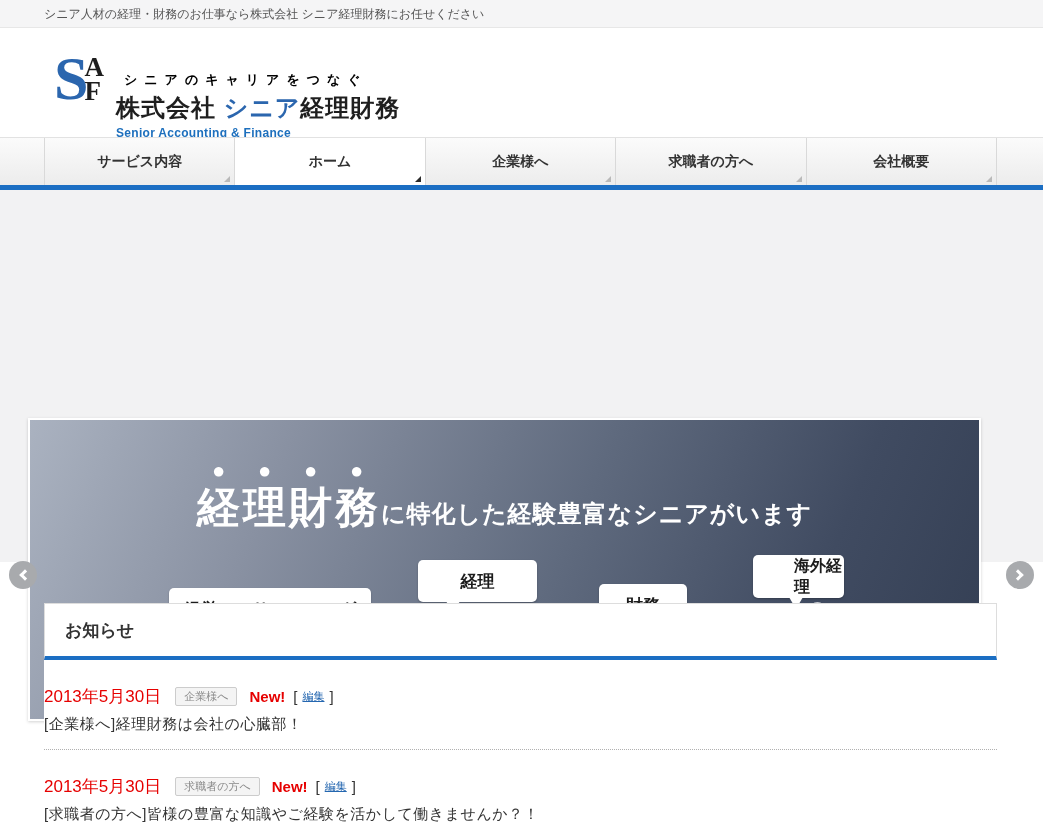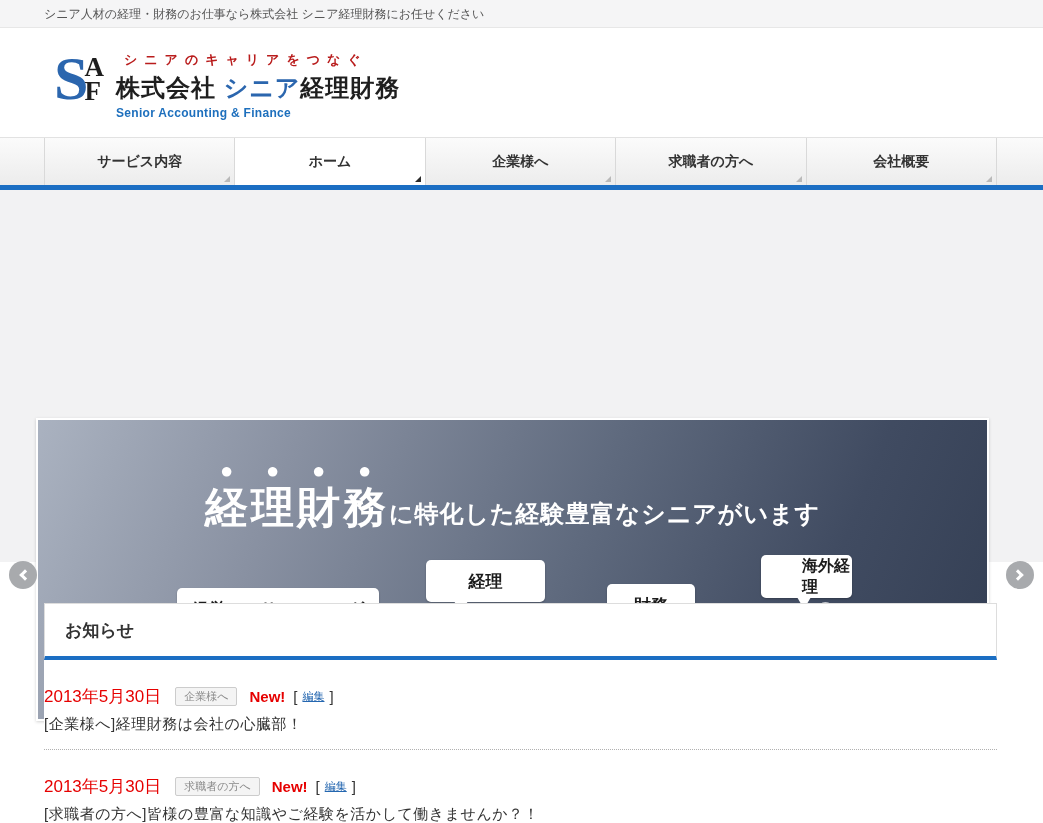--- a/index.html
+++ b/index.html
@@ -14,21 +14,21 @@
 
   
   .header { position:absolute; left:0; top:29px; width:1043px; height:108px; background:#fff; }
   .logo { position:absolute; left:54px; top:20px; display:flex; align-items:flex-start; cursor:pointer; }
   .logo-mark { display:flex; align-items:center; }
   .logo-s { font-family:"Liberation Serif","DejaVu Serif",serif; font-weight:bold;
     font-size:62px; line-height:58px; color:#2b66ae; }
   .logo-af { display:flex; flex-direction:column; font-family:"Liberation Serif","DejaVu Serif",serif;
     font-weight:bold; font-size:27px; line-height:24px; color:#1e1e1e; margin-left:-4px; margin-top:2px; }
   .logo-text { margin-left:12px; padding-top:2px; }
-  .logo-tagline { font-size:13px; color:#b91c1c; letter-spacing:7px; font-weight:bold; padding-left:8px; }
+  .logo-tagline { font-size:13px; color:#000000; letter-spacing:7px; font-weight:bold; padding-left:8px;margin-top:20px; }
   .logo-name { font-size:24px; font-weight:bold; color:#1e1e1e; margin-top:3px; letter-spacing:1px; }
   .logo-name .hl { color:#2b66ae; }
   .logo-sub { font-size:12px; font-weight:bold; color:#1d6fbd; margin-top:2px; letter-spacing:0.3px; }
 
   .contact { position:absolute; right:46px; top:18px; text-align:right; }
   .contact-note { font-size:12px; color:#444; }
   .contact-tel { font-size:26px; font-weight:bold; color:#1d78cb; letter-spacing:0.5px; margin-top:2px; line-height:30px; }
   .contact-hours { font-size:13px; color:#444; margin-top:2px; }
 
   
@@ -40,21 +40,21 @@
     background:linear-gradient(#fbfbfb,#ececec); }
   .nav-tab:first-child { border-left:1px solid #d9d9d9; }
   .nav-tab.active { background:#fff; }
   .nav-tab .corner { position:absolute; right:4px; bottom:4px; width:0; height:0;
     border-left:6px solid transparent; border-bottom:6px solid #b9b9b9; }
   .nav-tab.active .corner { border-bottom-color:#2b2b2b; }
   .bluebar { position:absolute; left:0; top:185px; width:1043px; height:5px; background:#1b6ec3; }
 
   
   .grayband { position:absolute; left:0; top:190px; width:1043px; height:372px; background:#f2f2f3; }
-  .carousel { position:absolute; left:36px; top:228px; width:953px; height:303px;
+  .carousel { position:absolute; left:28px; top:228px; width:953px; height:303px;
     border:2px solid #ffffff; box-shadow:0 1px 3px rgba(0,0,0,.18);
     background:linear-gradient(112deg,#aab2c0 0%,#8991a2 25%,#5f6a7e 55%,#404b61 80%,#333e53 100%);
     overflow:hidden; }
   .hero-headline { position:absolute; left:0; width:100%; top:38px; text-align:center;
     color:#fff; white-space:nowrap; }
   .hero-em { font-size:43px; font-weight:bold; letter-spacing:3px;
     -webkit-text-emphasis:filled circle #fff; text-emphasis:filled circle #fff;
     -webkit-text-emphasis-position:over right; text-emphasis-position:over right; }
   .hero-rest { font-size:24px; font-weight:bold; letter-spacing:1px; }
 

